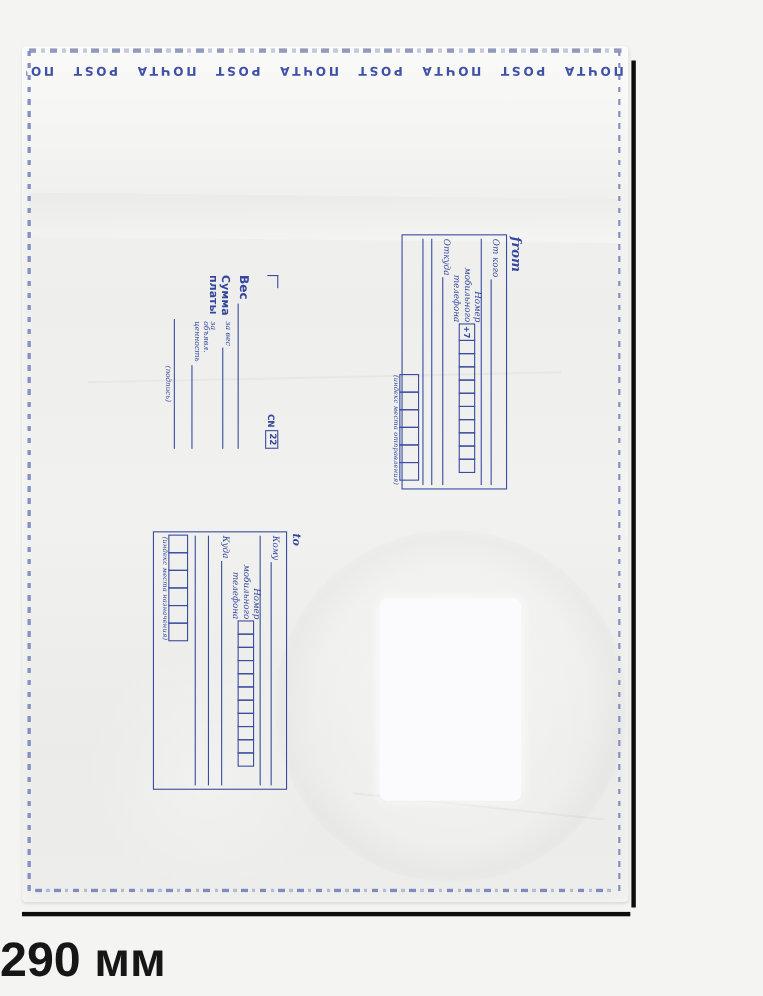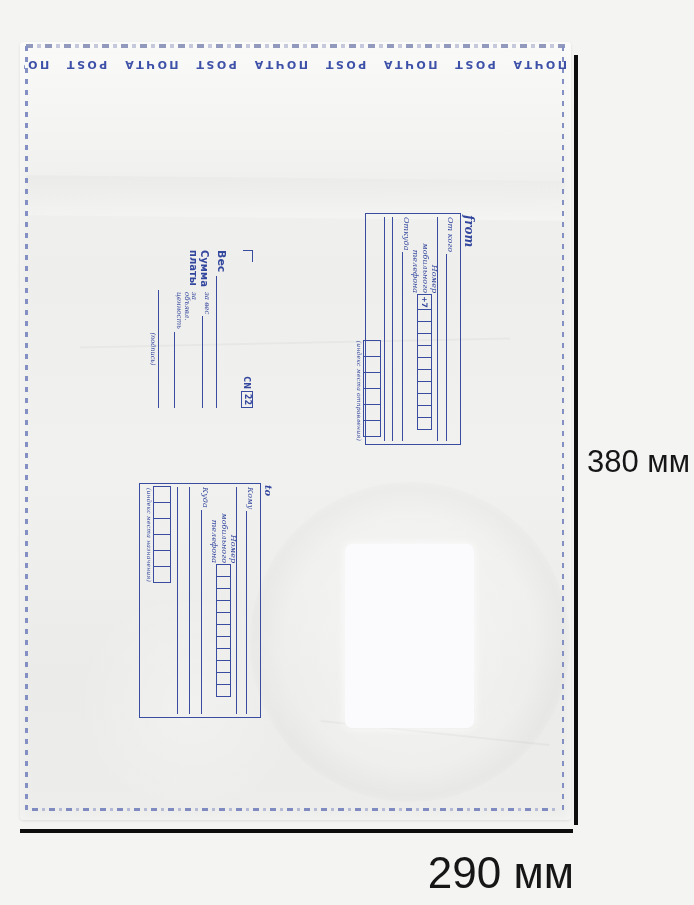--- a/index.html
+++ b/index.html
@@ -98,21 +98,21 @@
   
   .white-label{position:absolute;left:325px;top:502px;width:129px;height:184px;
     background:#fbfbfd;border-radius:7px;
     box-shadow:0 0 10px rgba(255,255,255,.9),0 1px 2px rgba(0,0,0,.04);}
 
   
   .dim-line-v{position:absolute;left:574px;top:55px;width:4px;height:770px;background:#0d0d0d;}
   .dim-line-h{position:absolute;left:20px;top:829px;width:553px;height:4px;background:#0d0d0d;}
   .dim-label{color:#161616;font-family:"Liberation Sans","DejaVu Sans",sans-serif;}
   .dim-label.v{position:absolute;left:587px;top:444px;font-size:31px;}
-  .dim-label.h{position:absolute;left:0;right:120px;top:848px;text-align:right;font-size:44px;}
+  .dim-label.h{position:absolute;left:0;right:120px;top:848px;text-align:left;font-size:44px;font-weight:bold;}
 </style>
 </head>
 <body>
 
 <div style="position:absolute;inset:0;">
 
   <div class="envelope">
     <div class="flap-highlight"></div>
     <div class="flap-seam"></div>
     <div class="sheen s1"></div>
@@ -265,17 +265,16 @@
             <div class="idx-caption">(индекс места назначения)</div>
           </div>
         </div>
       </div>
     </div>
 
     <div class="white-label"></div>
   </div>
 
   <div class="dim-line-v"></div>
-  <div class="dim-label v">380 мм</div>
   <div class="dim-line-h"></div>
   <div class="dim-label h">290 мм</div>
 
 </div>
 
 </body></html>

